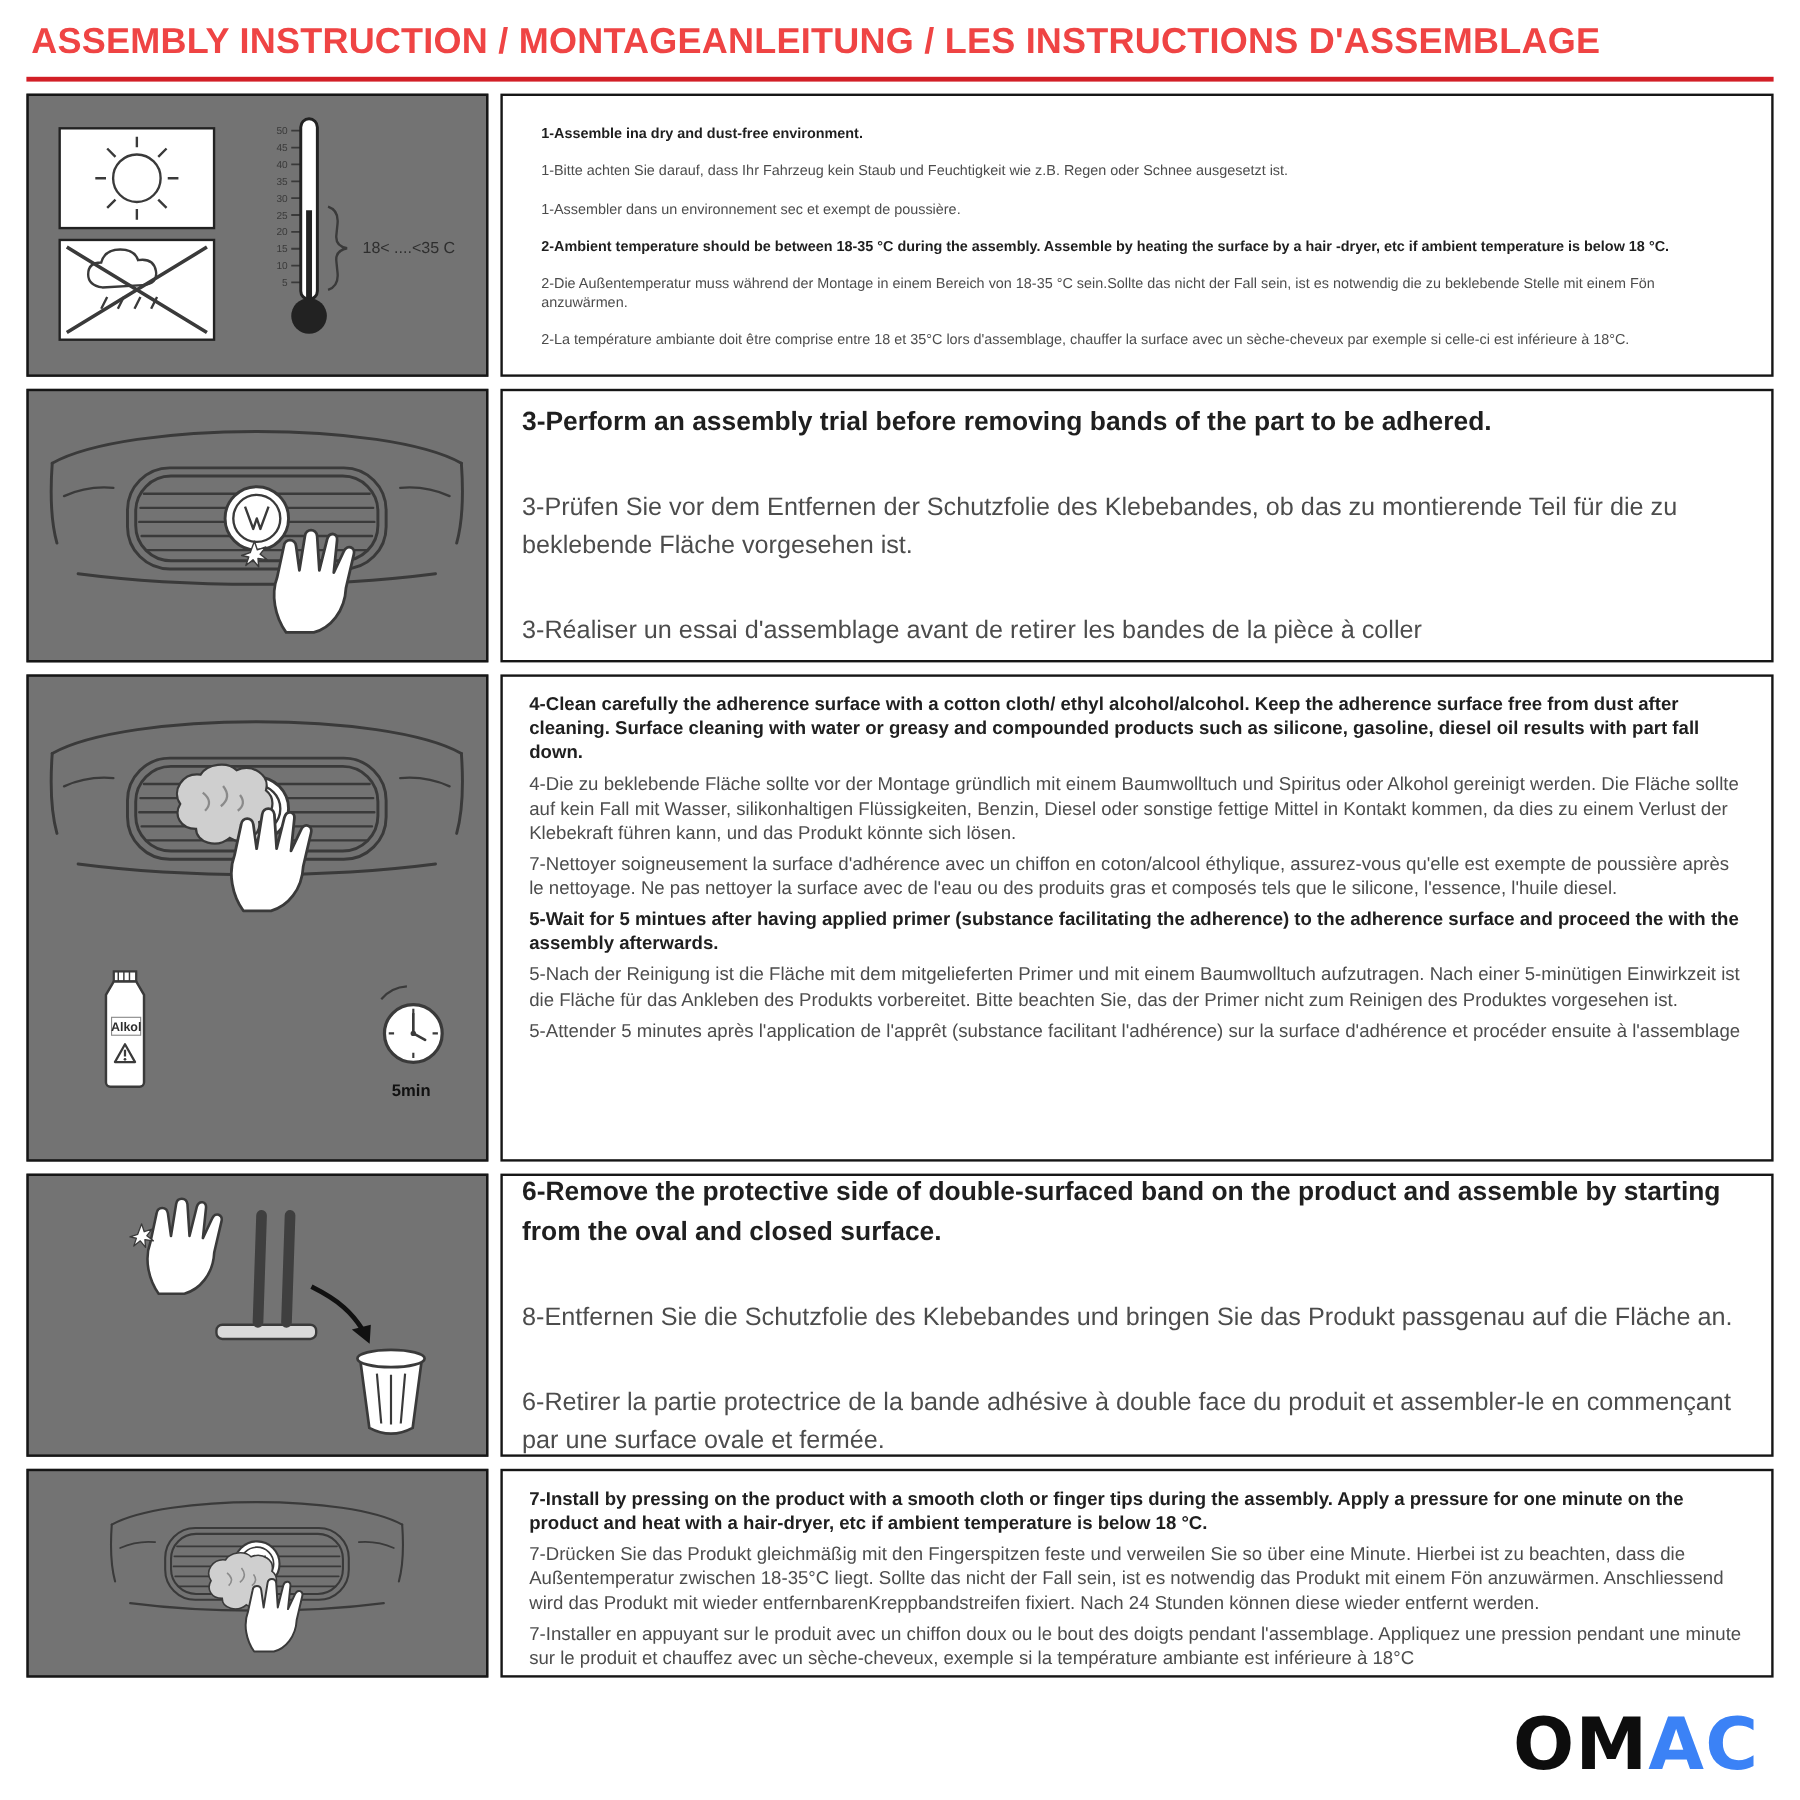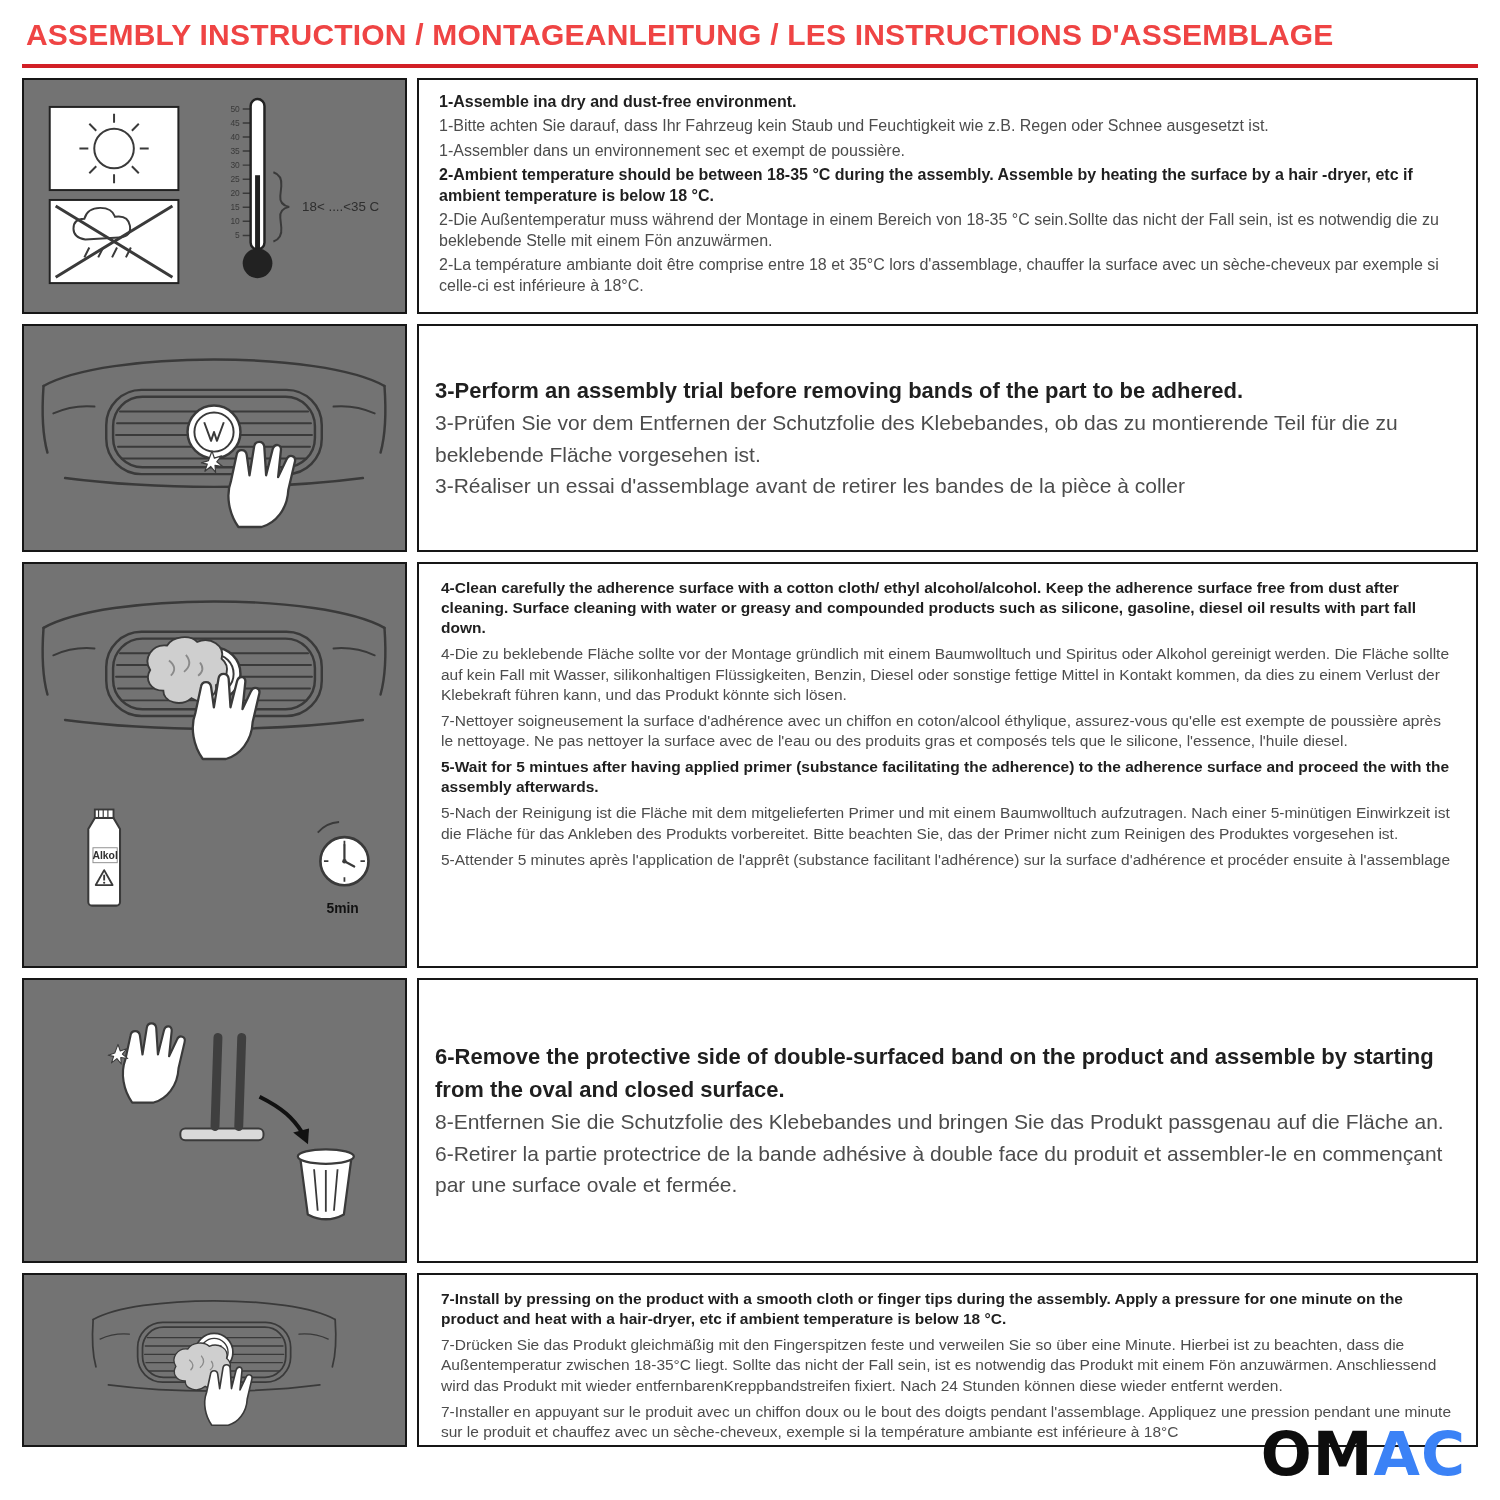--- a/index.html
+++ b/index.html
@@ -3,24 +3,24 @@
 <meta charset="utf-8">
 <style>
   html,body{margin:0;padding:0;background:#fff;}
   body{width:1500px;height:1500px;font-family:"Liberation Sans",sans-serif;position:relative;}
   .page{box-sizing:border-box;width:1500px;height:1500px;padding:10px 22px 8px;position:relative;background:#fff;}
   .title{color:#ef4444;font-weight:bold;font-size:30px;letter-spacing:.2px;padding:8px 4px 12px;white-space:nowrap;}
   .rule{height:4px;background:#d21f26;margin:0 0 10px;}
   .row{display:flex;gap:10px;margin-bottom:10px;}
   .imgbox{flex:0 0 385px;border:2px solid #161616;background:#737373;box-sizing:border-box;display:flex;align-items:center;justify-content:center;overflow:hidden;}
   .txtbox{flex:1;border:2px solid #161616;background:#fff;box-sizing:border-box;padding:8px 16px;color:#4c4c4c;}
-  .row1{height:236px}.row2{height:228px}.row3{height:406px}.row4{height:285px}.row5{height:174px}
-  .t-sm p{margin:4px;font-size:16px;line-height:1.28;}
+  .row1{height:236px}.row2{height:228px}.row3{height:406px}.row4{height:236px}.row5{height:174px}
+  .t-sm p{margin:16px;font-size:12px;line-height:1.28;}
   .t-md p{margin:6px;font-size:15.5px;line-height:1.3;}
-  .t-lg{display:flex;flex-direction:column;justify-content:center;}
+  .t-lg{display:flex;flex-direction:column;justify-content:center;gap:40px;}
   .t-lg p{margin:0;font-size:21px;line-height:1.5;}
   .t-lg p.b{font-size:22px;}
   p.b{font-weight:bold;color:#1f1f1f;}
   .gap{margin-top:15px;}
   .imgbox svg{width:100%;height:100%;display:block;}
   .logo{position:absolute;right:34px;bottom:16px;font-size:60px;font-weight:bold;letter-spacing:1px;color:#0d0d0d;font-family:"DejaVu Sans",sans-serif;line-height:1;}
   .logo .red{color:#3b82f6;}
   .symdefs{position:absolute;width:0;height:0;overflow:hidden;}
 </style>
 </head>

